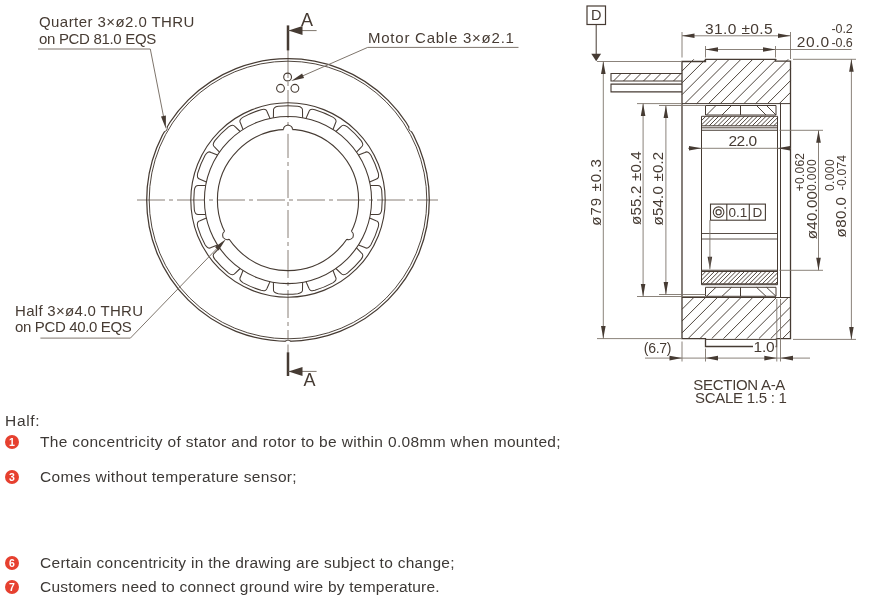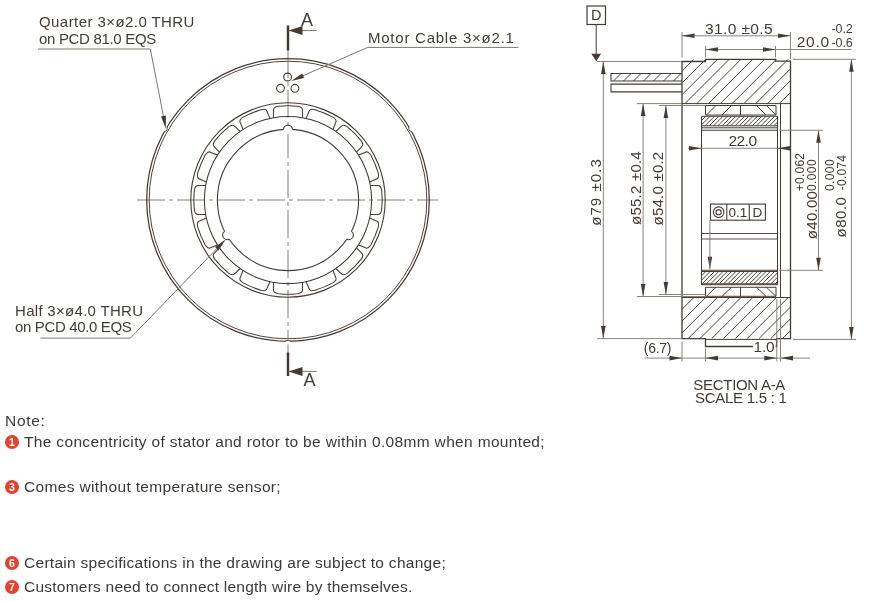--- a/index.html
+++ b/index.html
@@ -1,20 +1,20 @@
 <!DOCTYPE html>
 <html><head><meta charset="utf-8">
 <style>
 html,body{margin:0;padding:0;background:#ffffff;}
 #page{position:relative;width:870px;height:602px;overflow:hidden;font-family:"Liberation Sans",sans-serif;}
 #draw{position:absolute;left:0;top:0;}
 .note-title{position:absolute;left:5px;top:411.5px;font-size:15.5px;color:#3d3936;letter-spacing:0.7px;}
 .nrow{position:absolute;left:5px;white-space:nowrap;}
 .bullet{display:inline-block;vertical-align:middle;width:14px;height:14px;border-radius:50%;background:#e6402f;color:#fff;font-size:10.5px;font-weight:bold;line-height:14px;text-align:center;}
-.ntxt{vertical-align:middle;padding-left:5px;font-size:15.5px;color:#3d3936;}
+.ntxt{vertical-align:middle;padding-left:21px;font-size:15.5px;color:#3d3936;}
 </style></head>
 <body>
 <div id="page">
 <div id="draw"><svg width="870" height="602" viewBox="0 0 870 602" font-family="Liberation Sans, sans-serif">
         <line x1="137.00" y1="200.00" x2="438.00" y2="200.00" stroke="#7a7168" stroke-width="0.9" stroke-dasharray="28 4 4 4" stroke-linecap="butt"></line>
         <line x1="288.00" y1="50.00" x2="288.00" y2="352.50" stroke="#7a7168" stroke-width="0.9" stroke-dasharray="28 4 4 4" stroke-linecap="butt"></line>
         <circle cx="288.00" cy="200.00" r="141.30" fill="none" stroke="#463b33" stroke-width="1.25"></circle>
         <circle cx="288.00" cy="200.00" r="138.80" fill="none" stroke="#463b33" stroke-width="0.95"></circle>
         <circle cx="288.00" cy="200.00" r="97.20" fill="none" stroke="#463b33" stroke-width="1.1"></circle>
         <circle cx="288.00" cy="200.00" r="83.60" fill="none" stroke="#463b33" stroke-width="1.05"></circle>
@@ -255,17 +255,17 @@
         <path d="M682.0 358.1 L669.5 360.4 L669.5 355.8 Z" fill="#463b33" stroke="none"></path>
         <path d="M705.5 358.1 L718.0 355.8 L718.0 360.4 Z" fill="#463b33" stroke="none"></path>
         <path d="M776.8 358.1 L764.3 360.4 L764.3 355.8 Z" fill="#463b33" stroke="none"></path>
         <path d="M780.5 358.1 L793.0 355.8 L793.0 360.4 Z" fill="#463b33" stroke="none"></path>
         <text x="657.5" y="353.0" font-size="14" fill="#463b33" text-anchor="middle" font-weight="normal" letter-spacing="-0.3">(6.7)</text>
         <rect x="753" y="340.5" width="22.5" height="12.5" fill="#fff" stroke="none"></rect>
         <text x="764.0" y="352.4" font-size="15.5" fill="#463b33" text-anchor="middle" font-weight="normal" letter-spacing="-0.2">1.0</text>
         <text x="739.2" y="389.8" font-size="15" fill="#463b33" text-anchor="middle" font-weight="normal" letter-spacing="-0.3">SECTION A-A</text>
         <text x="740.8" y="403.3" font-size="15" fill="#463b33" text-anchor="middle" font-weight="normal" letter-spacing="-0.26">SCALE 1.5 : 1</text>
       </svg></div>
-<div class="note-title">Note:</div>
+<div class="note-title">Half:</div>
     <div class="nrow" style="top:432.0px"><span class="bullet">1</span><span class="ntxt" style="letter-spacing:0.336px">The concentricity of stator and rotor to be within 0.08mm when mounted;</span></div>
-    <div class="nrow" style="top:477px"><span class="bullet">3</span><span class="ntxt" style="letter-spacing:0.348px">Comes without temperature sensor;</span></div>
-    <div class="nrow" style="top:553.4px"><span class="bullet">6</span><span class="ntxt" style="letter-spacing:0.284px">Certain specifications in the drawing are subject to change;</span></div>
-    <div class="nrow" style="top:577.7px"><span class="bullet">7</span><span class="ntxt" style="letter-spacing:0.23px">Customers need to connect length wire by themselves.</span></div>
+    <div class="nrow" style="top:467px"><span class="bullet">3</span><span class="ntxt" style="letter-spacing:0.348px">Comes without temperature sensor;</span></div>
+    <div class="nrow" style="top:553.4px"><span class="bullet">6</span><span class="ntxt" style="letter-spacing:0.284px">Certain concentricity in the drawing are subject to change;</span></div>
+    <div class="nrow" style="top:577.7px"><span class="bullet">7</span><span class="ntxt" style="letter-spacing:0.23px">Customers need to connect ground wire by temperature.</span></div>
 </div>
 </body></html>

